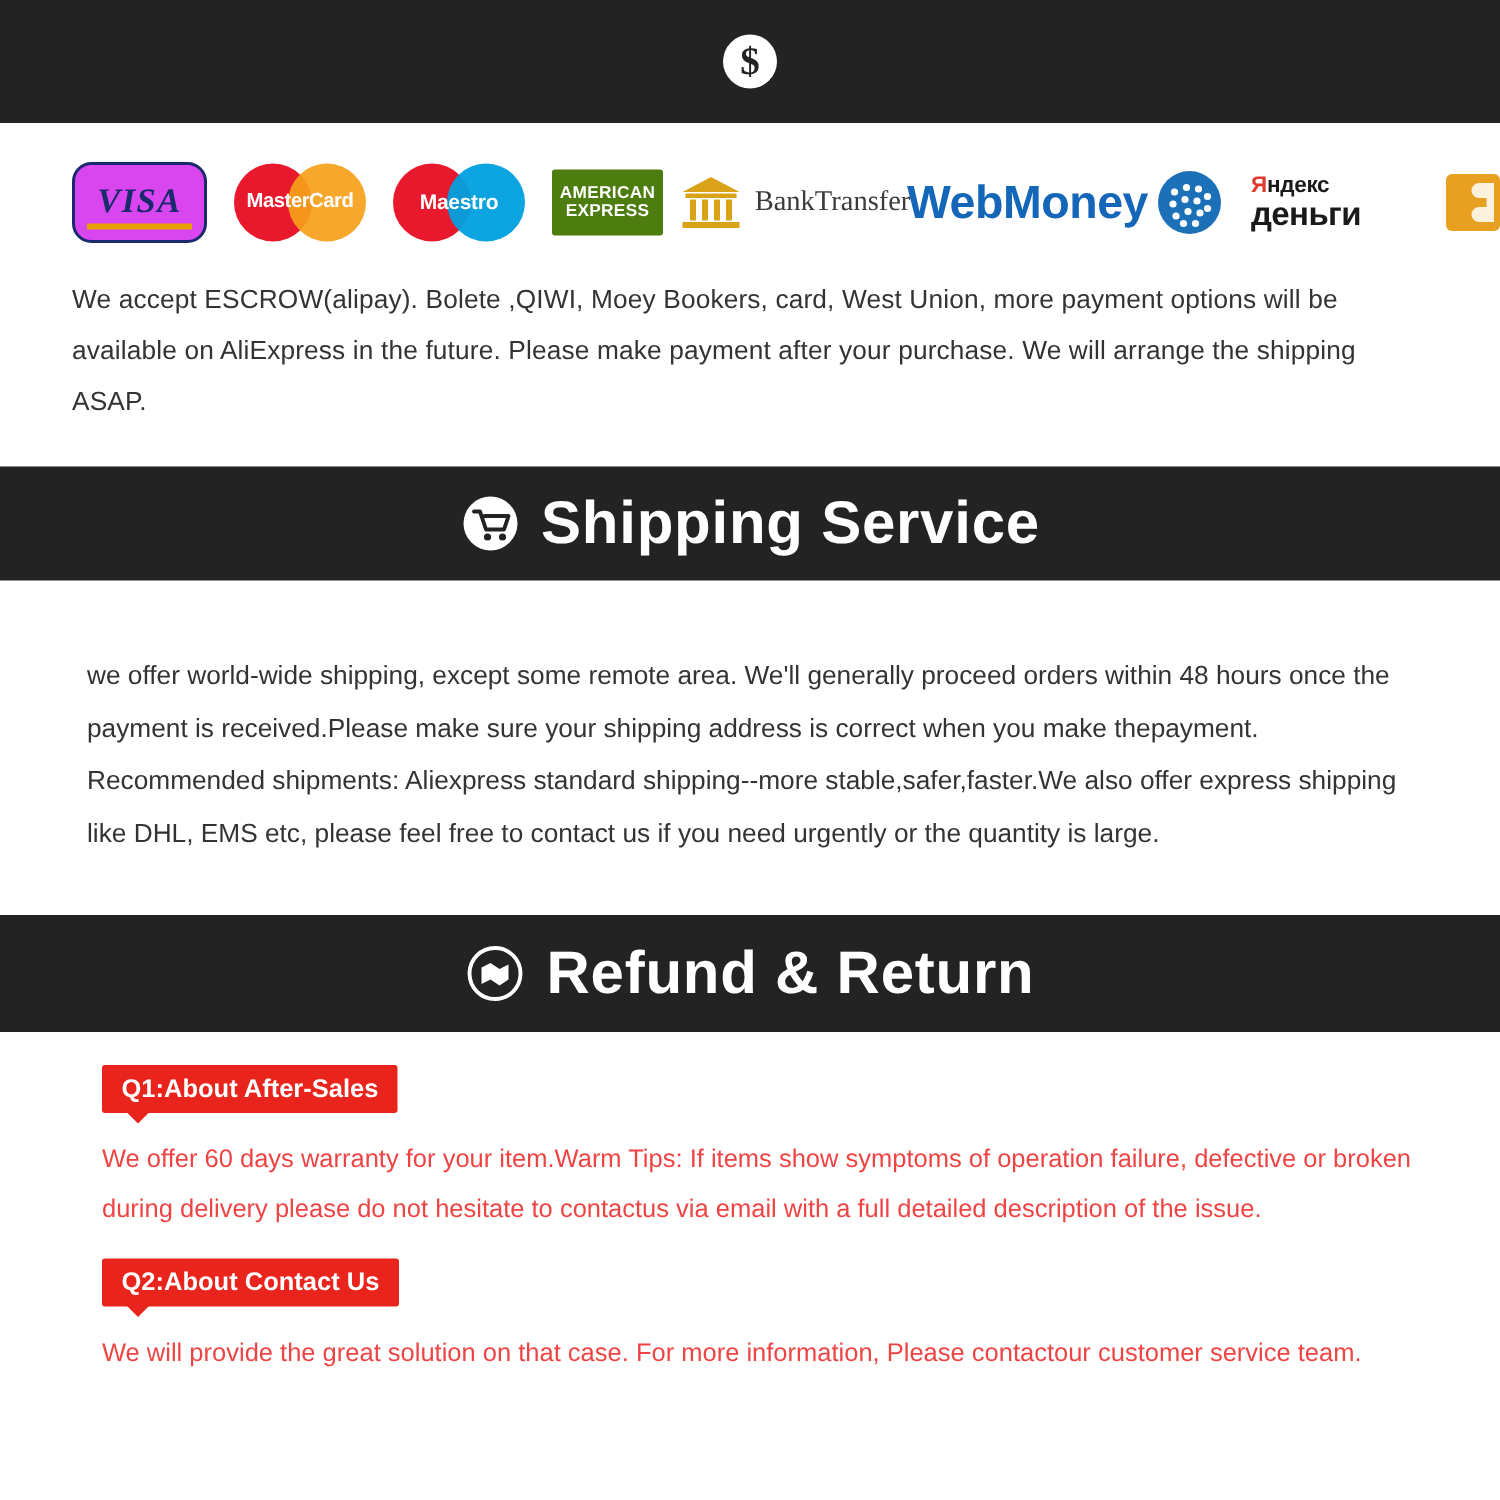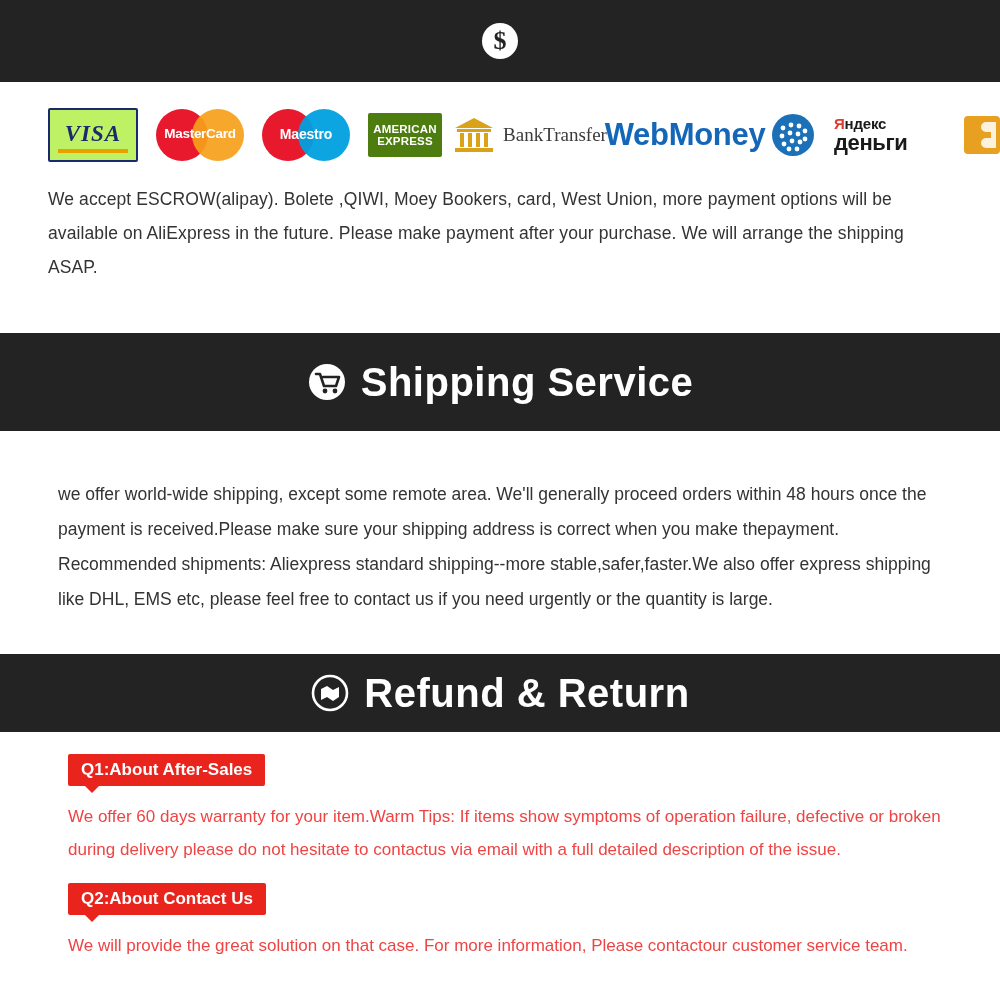--- a/index.html
+++ b/index.html
@@ -42,21 +42,21 @@
     width: 40px;
     height: 40px;
     display: inline-flex;
     align-items: center;
     justify-content: center;
     flex: none;
   }
   .banner-icon svg { display:block; }
 
   #payment-banner { height: 82px; }
-  #shipping-banner { height: 98px; margin-top: 22px; }
+  #shipping-banner { height: 76px; }
   #refund-banner { height: 78px; }
 
   
   .payment-body {
     padding: 24px 48px 10px 48px;
     box-sizing: border-box;
   }
   .pay-logos {
     display: flex;
     align-items: center;
@@ -68,22 +68,22 @@
   .logo {
     display: flex;
     align-items: center;
     justify-content: center;
     flex: none;
   }
 
   .visa {
     width: 86px; height: 50px;
     border: 2px solid #1a2a6c;
-    border-radius: 2px;
-    background: #bef264;
+    border-radius: 13px;
+    background: #d946ef;
     flex-direction: column;
     position: relative;
   }
   .visa .visa-text {
     font-family: "Liberation Serif", serif;
     font-style: italic;
     font-weight: bold;
     font-size: 23px;
     color: #1a2a6c;
     letter-spacing: 1px;

